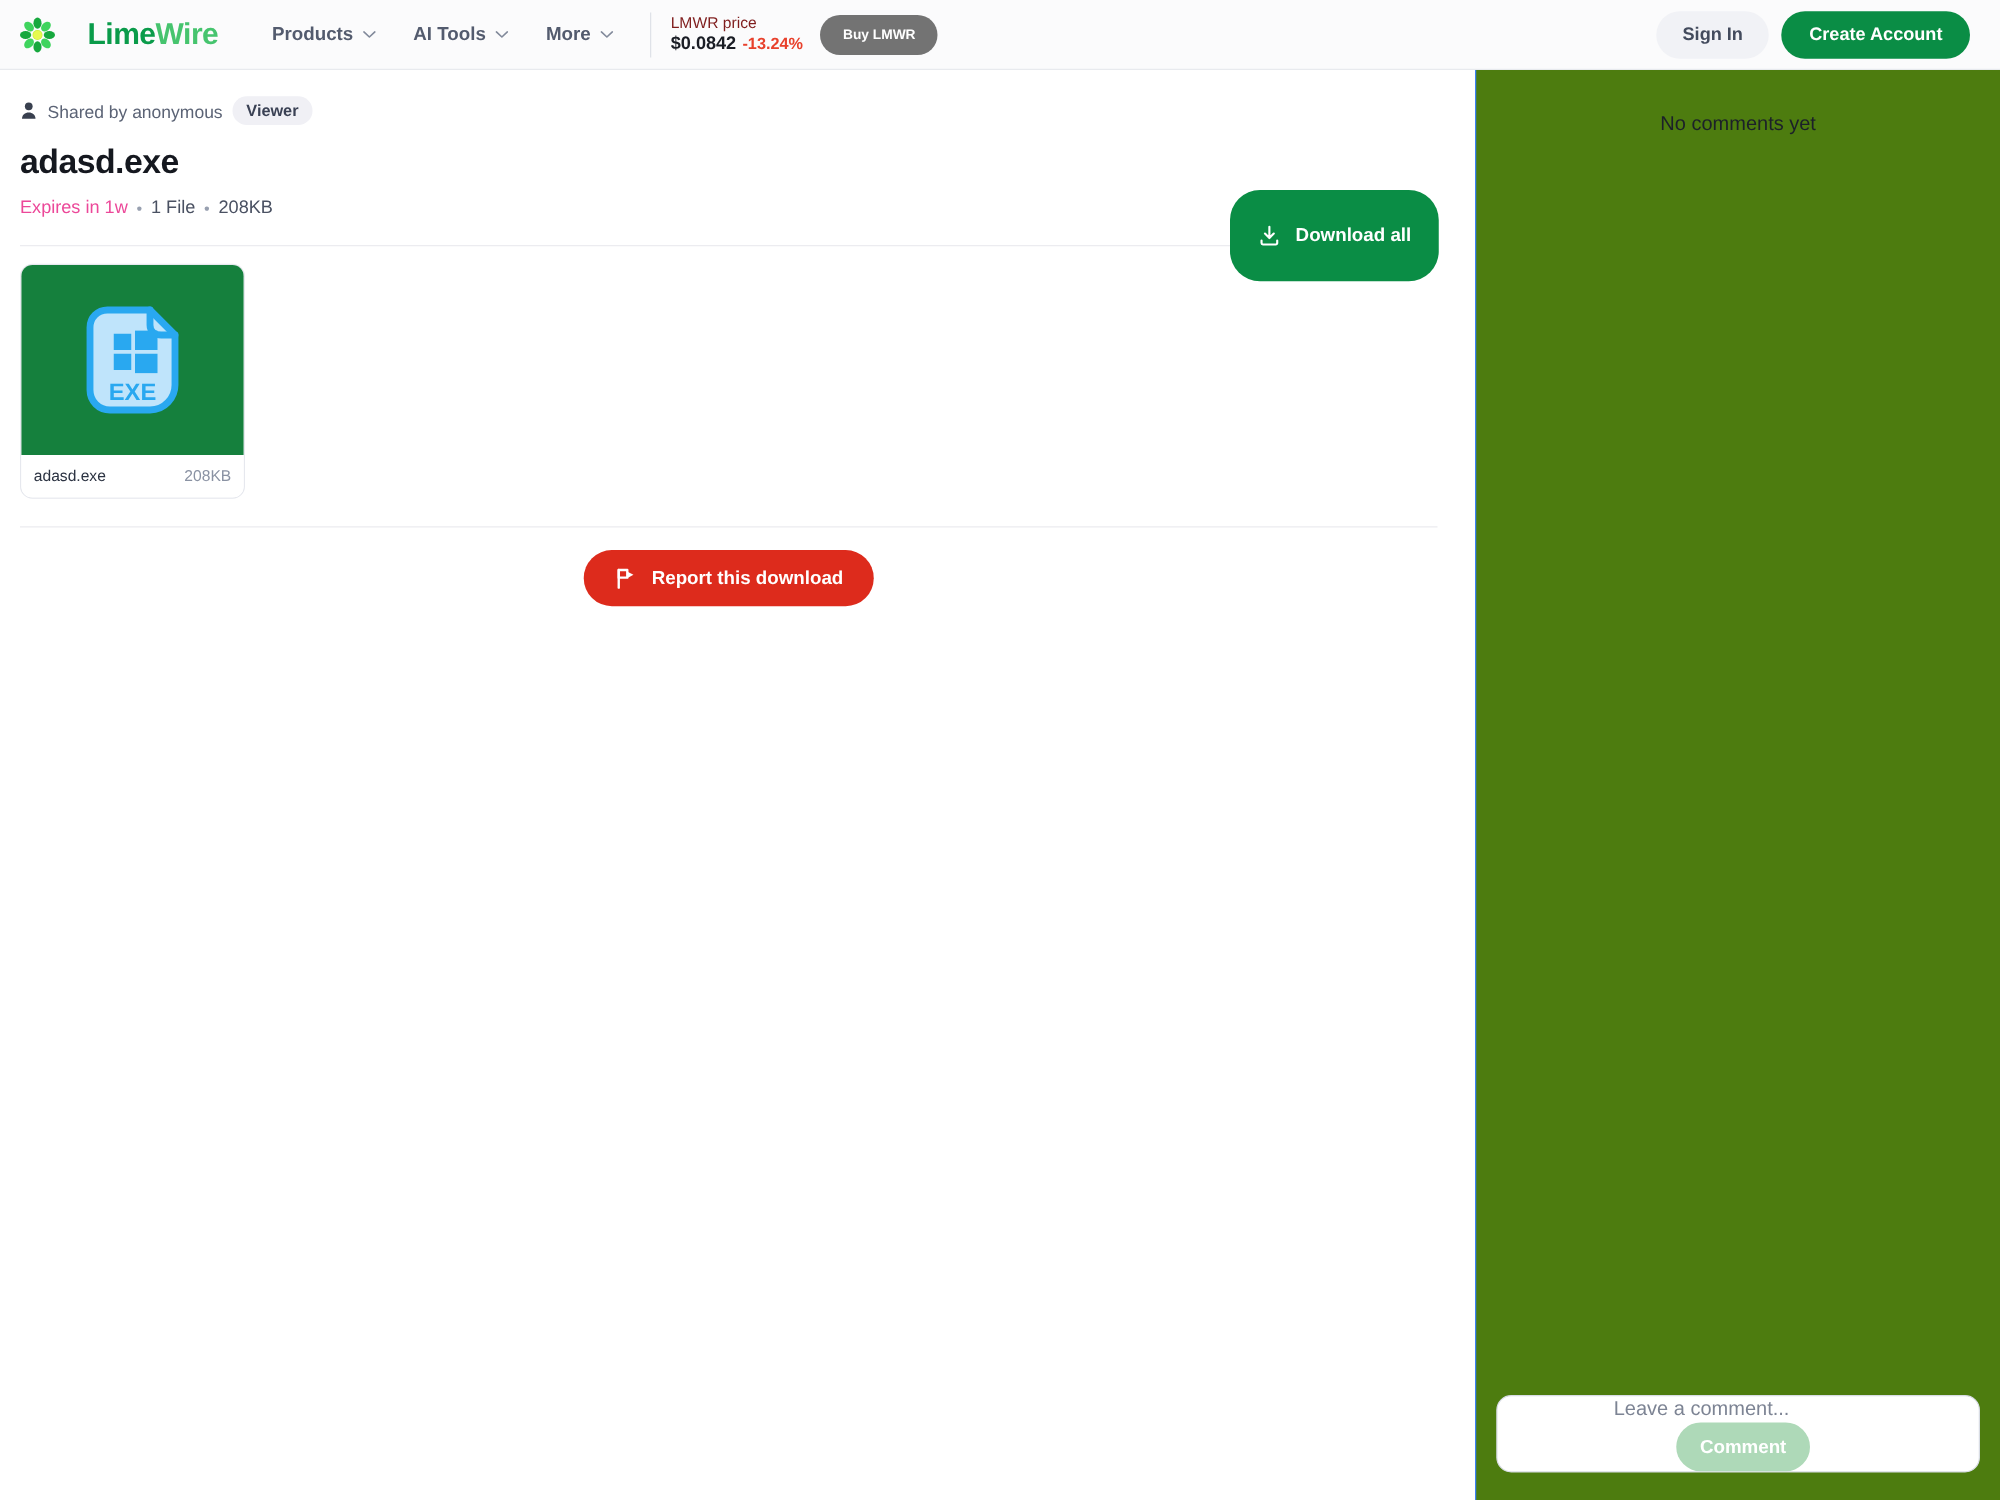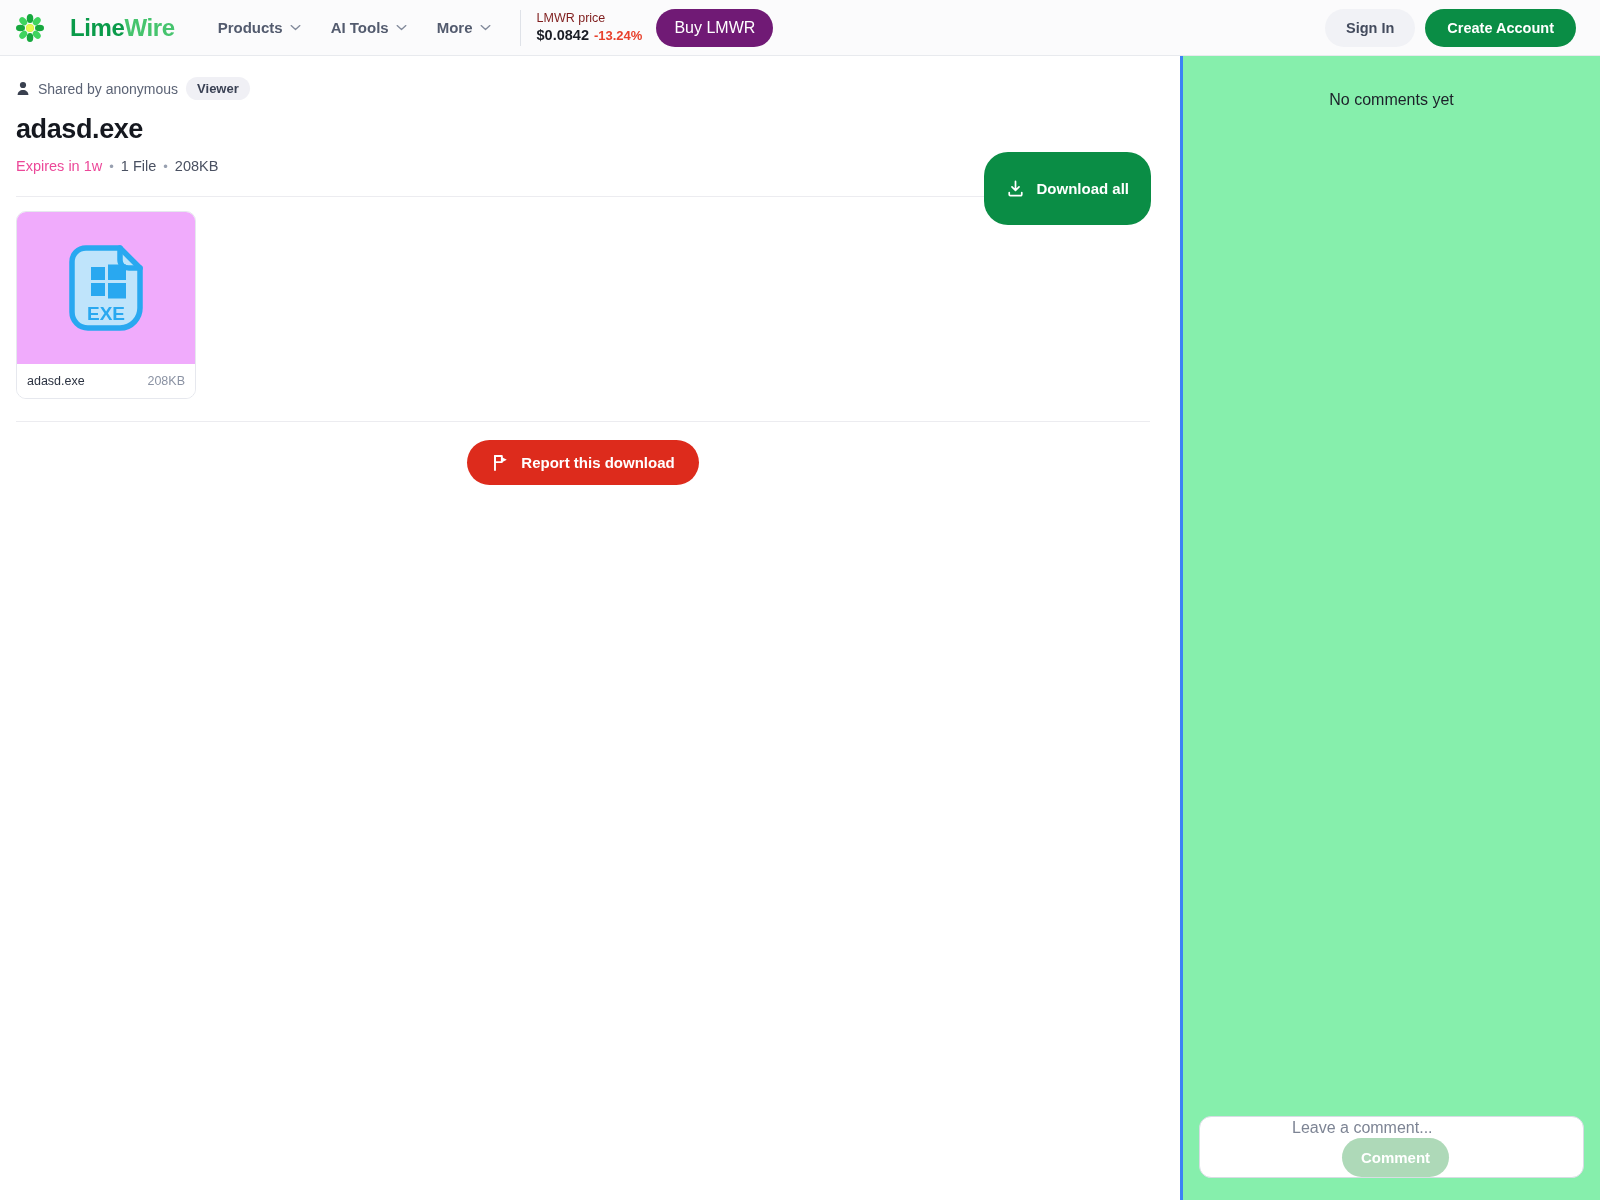--- a/index.html
+++ b/index.html
@@ -66,24 +66,24 @@
     border-left: 1px solid #dfe2e8;
     height: 36px;
   }
   .price-label { font-size: 12.5px; color: #7f1d1d; line-height: 15px; }
   .price-row { display: flex; align-items: baseline; gap: 5px; line-height: 18px; }
   .price-value { font-size: 14.5px; font-weight: bold; color: #1a1d25; }
   .price-change { font-size: 13px; font-weight: bold; color: #e8412c; }
 
   .buy-btn {
     margin-left: 14px;
-    background: #701a75;
+    background: #737373;
     color: #ffffff;
-    font-size: 16px;
-    font-weight: normal;
+    font-size: 11px;
+    font-weight: bold;
     border: none;
     border-radius: 22px;
     padding: 10px 18px;
     cursor: pointer;
     white-space: nowrap;
     font-family: "Liberation Sans", sans-serif;
   }
 
   .header-right {
     margin-left: auto;
@@ -206,21 +206,21 @@
     display: flex;
     flex-direction: column;
     cursor: pointer;
     overflow: hidden;
   }
   .card-thumb {
     flex: 1;
     display: flex;
     align-items: center;
     justify-content: center;
-    background: #f0abfc;
+    background: #15803d;
     text-align: center;
   }
   .exe-icon { width: 96px; height: 104px; display: block; }
   .card-footer {
     height: 34px;
     display: flex;
     align-items: center;
     justify-content: space-between;
     padding: 0 10px;
     font-size: 12.5px;
@@ -247,22 +247,22 @@
     align-items: center;
     gap: 11px;
     cursor: pointer;
     font-family: "Liberation Sans", sans-serif;
   }
   .flag-icon { width: 19px; height: 19px; display: block; flex: none; }
 
   
   .sidebar {
     flex: 1;
-    background: #86efac;
-    border-left: 3px solid #3b82f6;
+    background: #4d7c0f;
+    border-left: 1px solid #3b82f6;
     display: flex;
     flex-direction: column;
     position: relative;
   }
   .comments-empty {
     text-align: center;
     font-size: 16px;
     color: #1c2029;
     padding-top: 35px;
   }

